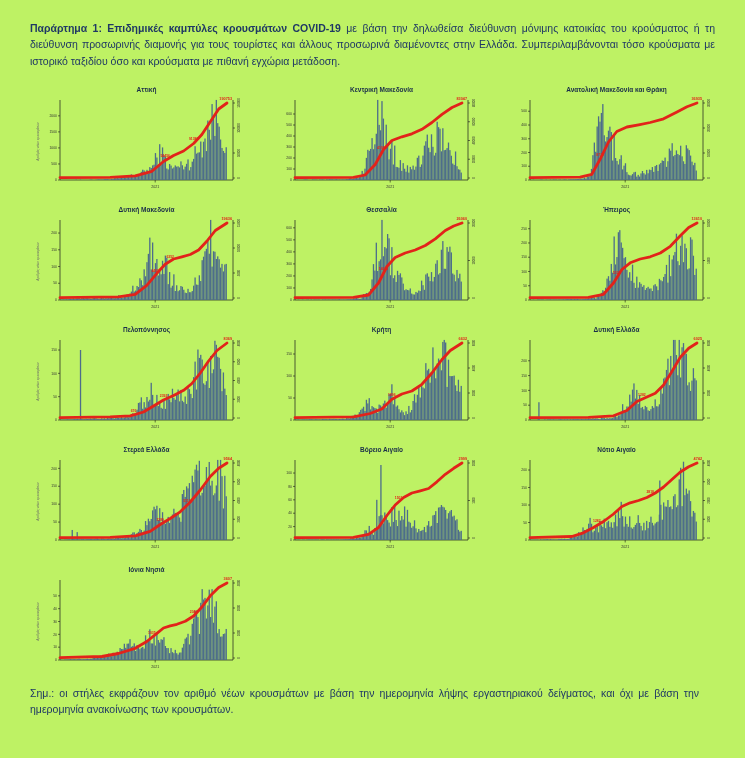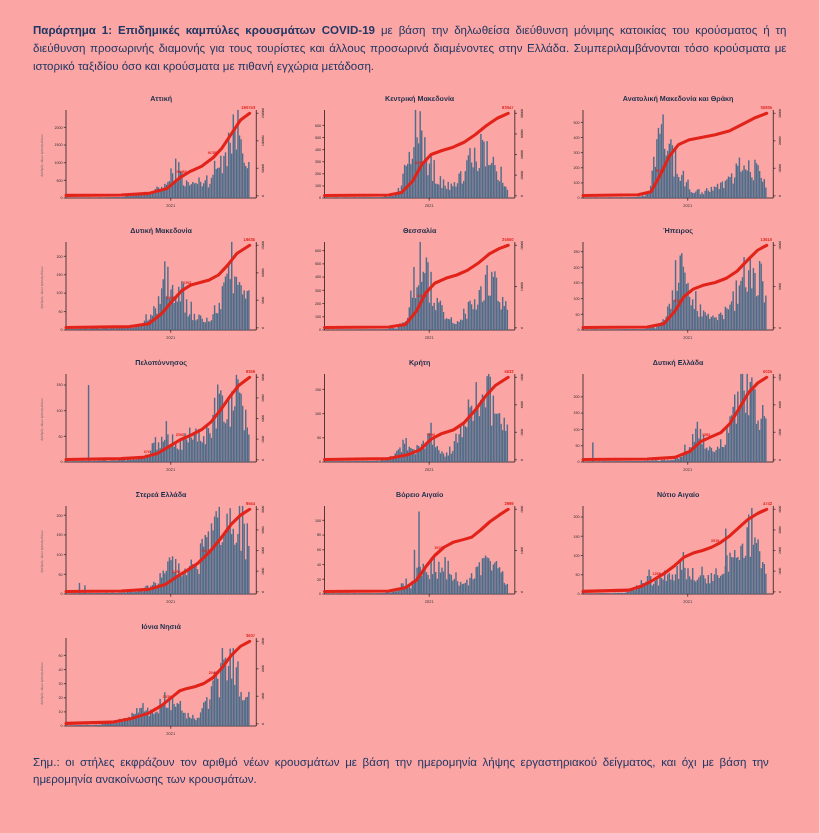--- a/index.html
+++ b/index.html
@@ -1,18 +1,18 @@
 <!DOCTYPE html>
 <html><head>
 <meta charset="utf-8">
 <style>
   html,body{margin:0;padding:0;background:#fff;}
   .page{
     width:745px;height:758px;box-sizing:border-box;
-    padding:20px 30px 0 30px;background:#fca5a5;overflow:hidden;
+    padding:20px 30px 0 30px;background:#bef264;overflow:hidden;
     font-family:"Liberation Sans",sans-serif;
   }
   .heading{
     margin:0 0 14px 0;font-size:10.5px;line-height:1.55;color:#1f3864;
     text-align:justify;
   }
   .heading .b{font-weight:bold;}
   .grid{
     display:grid;grid-template-columns:repeat(3,215px);
     column-gap:20px;row-gap:8px;

